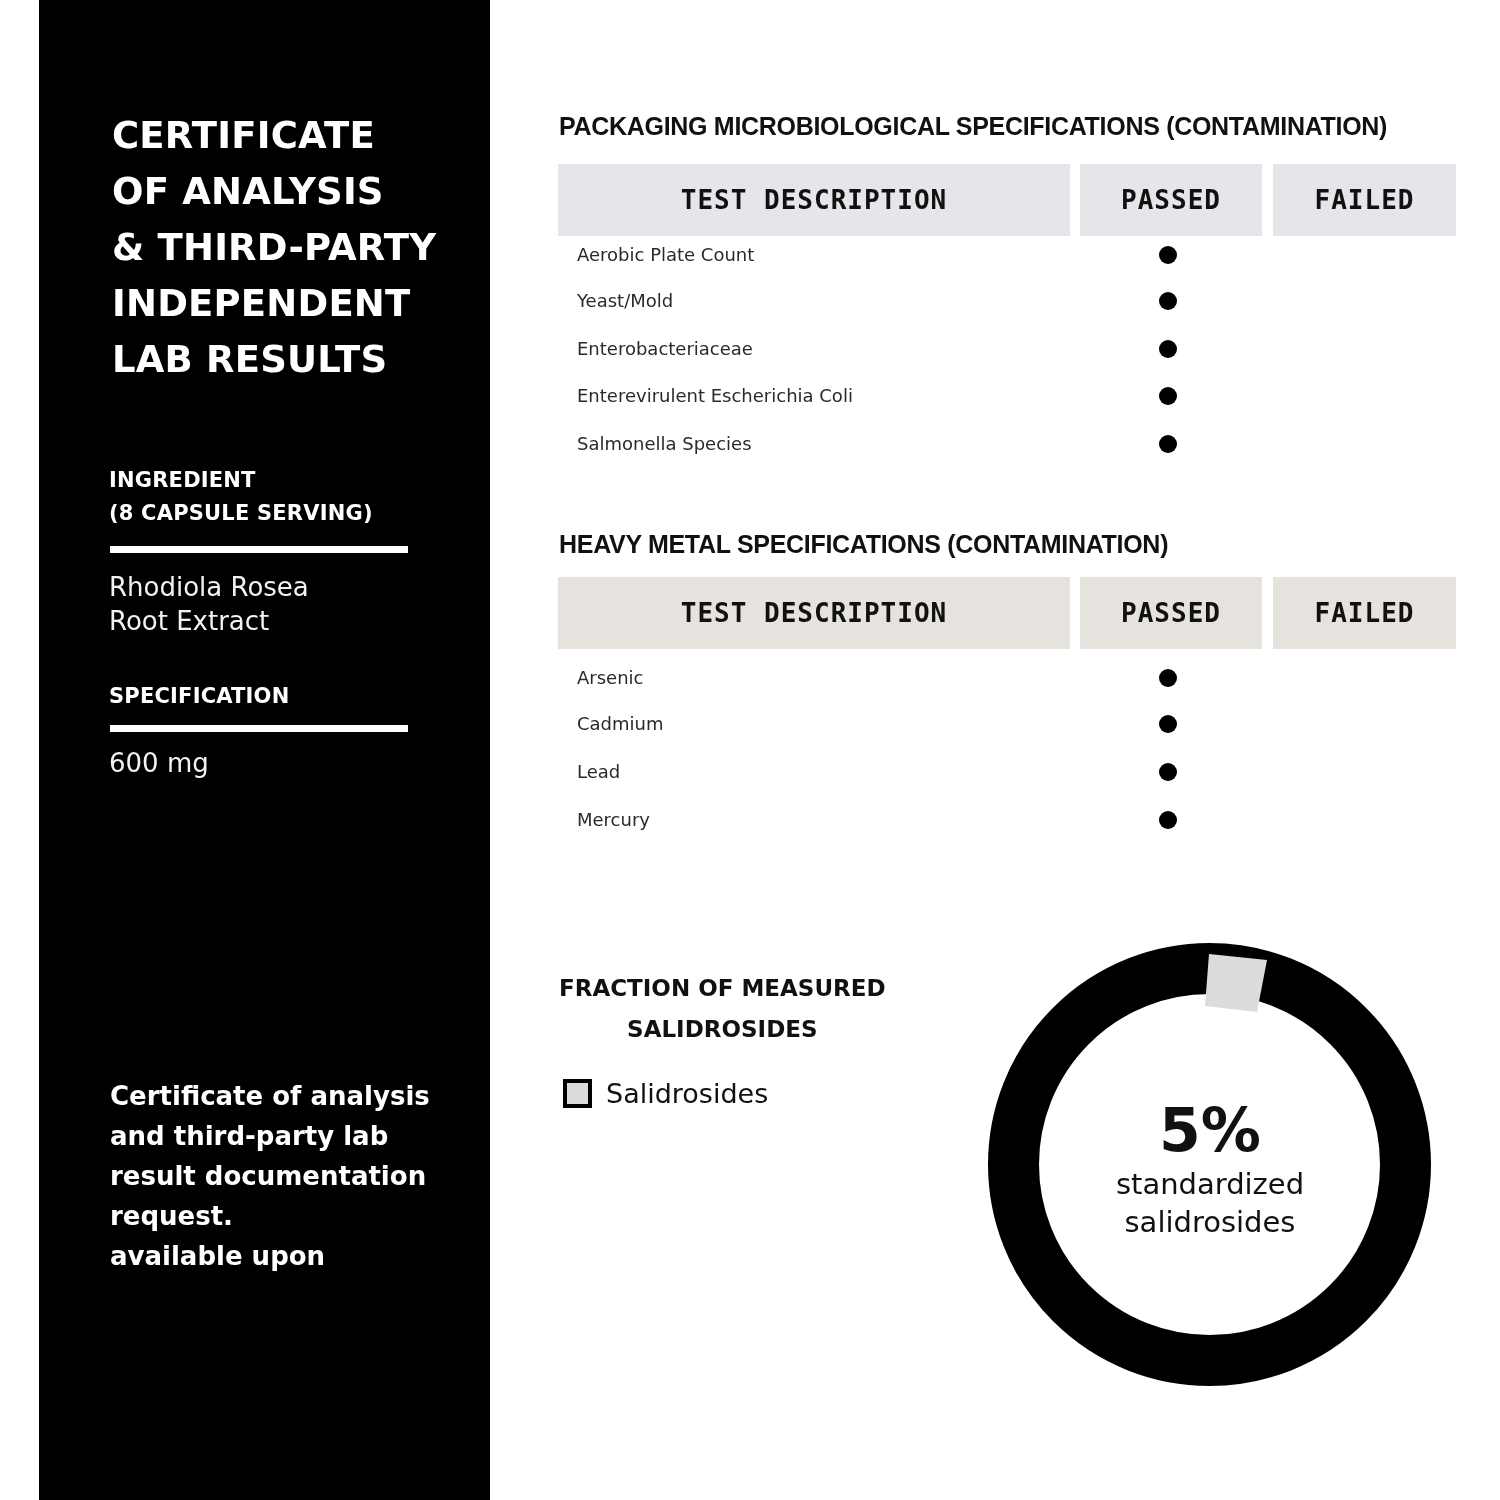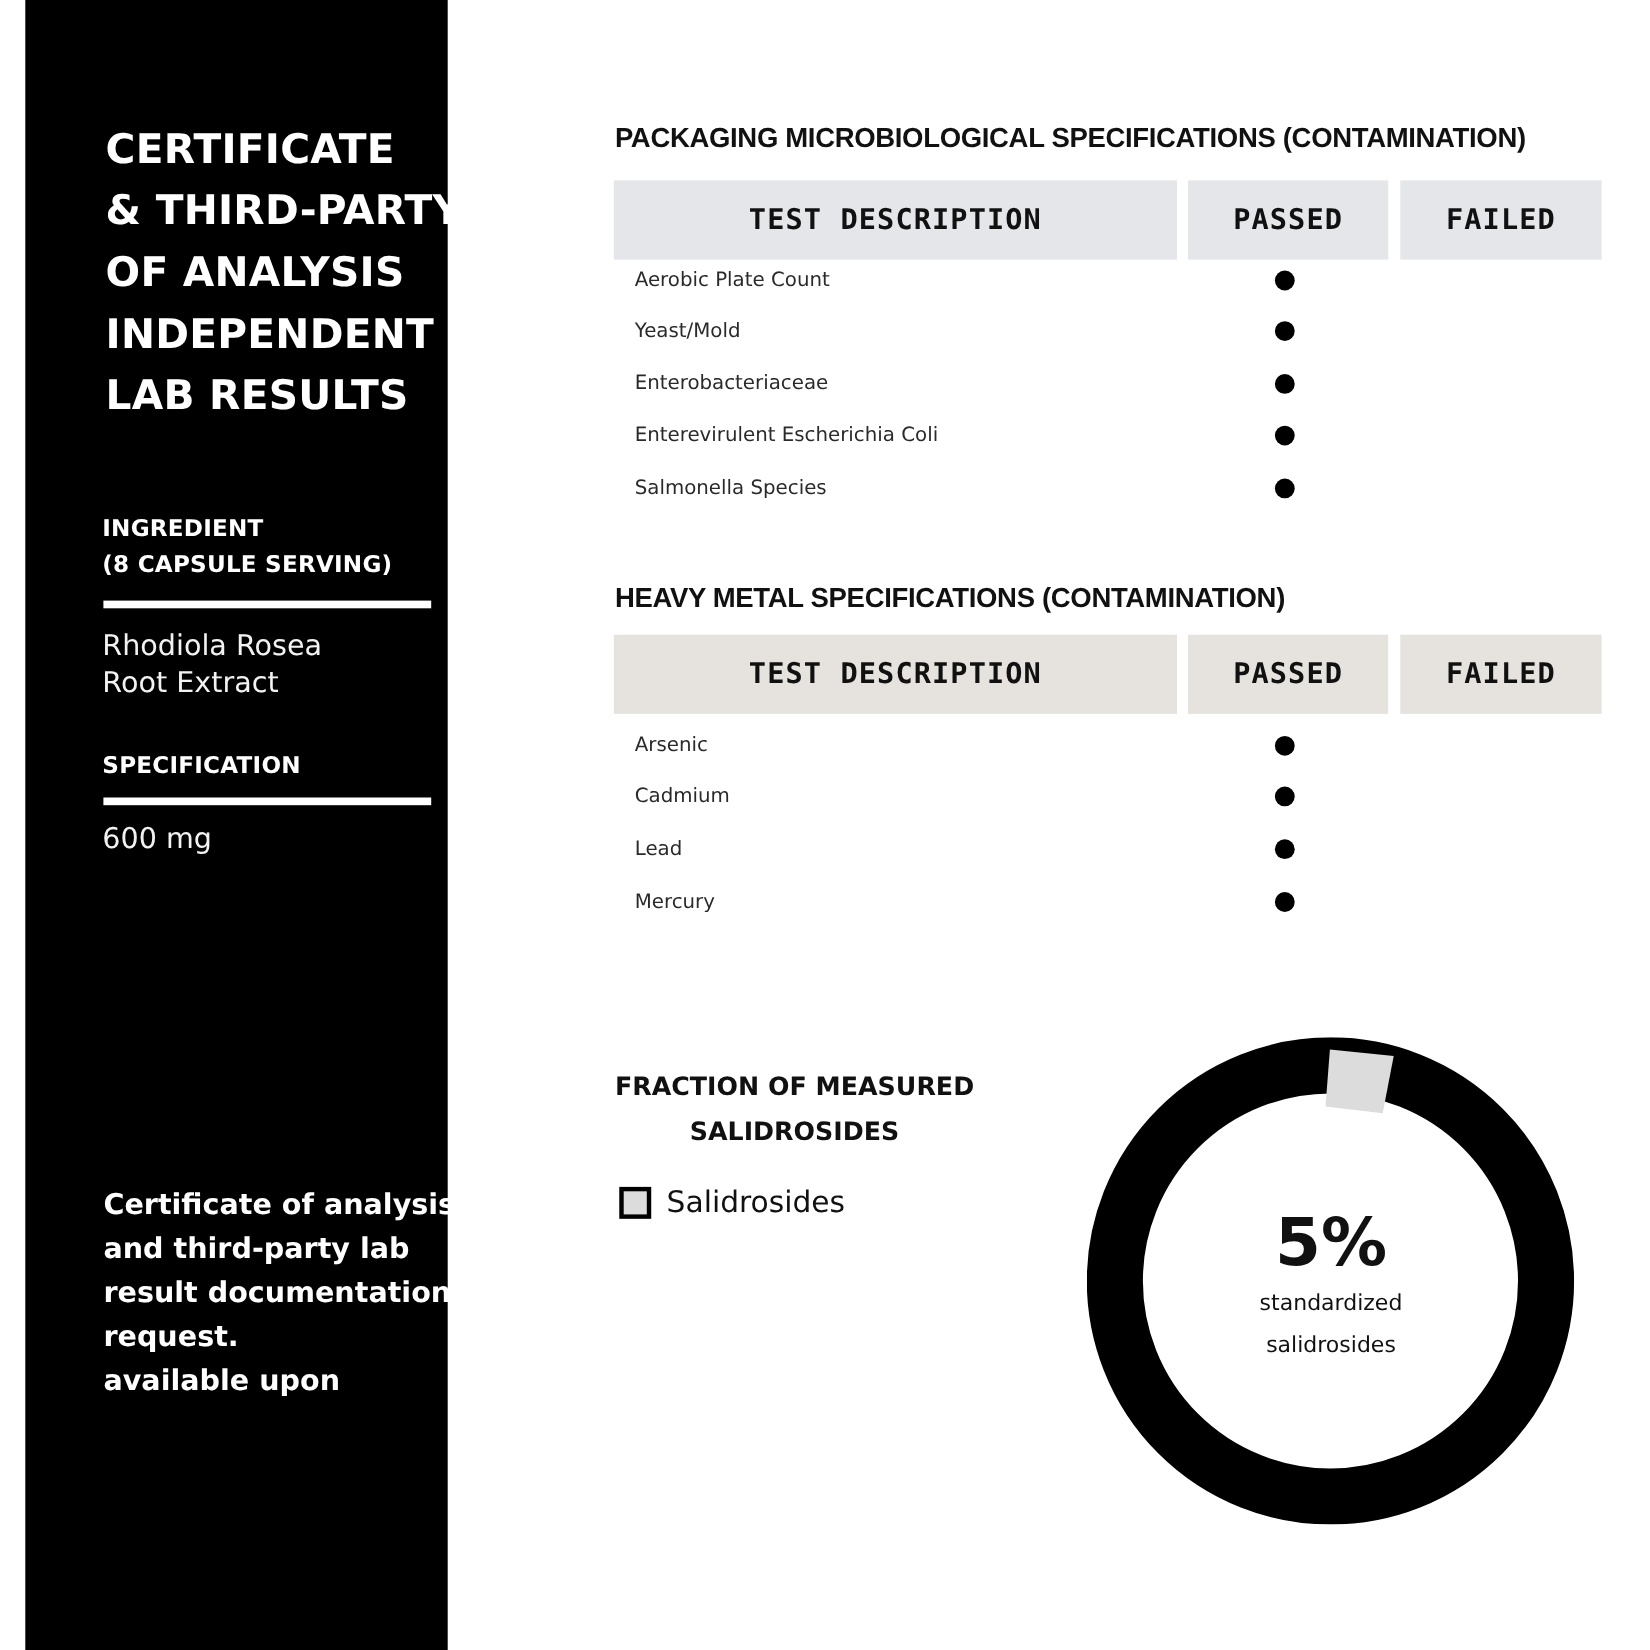--- a/index.html
+++ b/index.html
@@ -2,21 +2,21 @@
 <html><head>
   <meta charset="utf-8">
   <style>
     html, body { margin: 0; padding: 0; }
     body {
       width: 1500px; height: 1500px; position: relative; overflow: hidden;
       background: #ffffff; font-family: "Liberation Sans", "DejaVu Sans", sans-serif; color: #111;
     }
     
     .side {
-      position: absolute; left: 23px; top: 0; width: 384px; height: 1500px; background: #000;
+      position: absolute; left: 39px; top: 0; width: 451px; height: 1500px; background: #000;
       color: #fff;
     }
     .side .title {
       position: absolute; left: 73px; top: 108px; width: 360px;
       font-family: "DejaVu Sans", sans-serif; font-weight: bold;
       font-size: 37px; line-height: 56px; letter-spacing: 0.2px; margin: 0;
     }
     .side .title div { white-space: nowrap; }
     .side .label {
       position: absolute; left: 70px; font-family: "DejaVu Sans", sans-serif; font-weight: bold;
@@ -67,31 +67,31 @@
       margin-left: 14px; font-family: "DejaVu Sans", sans-serif; font-size: 27px; color: #111;
     }
     .donut { position: absolute; left: 988px; top: 943px; width: 443px; height: 443px; }
     .donut-center {
       position: absolute; left: 1030px; top: 1095px; width: 360px; text-align: center;
     }
     .donut-center .pct {
       font-family: "DejaVu Sans", sans-serif; font-weight: bold; font-size: 60px; line-height: 70px; color: #111;
     }
     .donut-center .sub {
-      font-family: "DejaVu Sans", sans-serif; font-size: 20px; line-height: 38px; color: #111;
+      font-family: "DejaVu Sans", sans-serif; font-size: 29px; line-height: 38px; color: #111;
     }
   </style>
 </head>
 <body>
 
 <aside class="side">
   <h1 class="title">
     <div>CERTIFICATE</div>
+    <div>OF ANALYSIS</div>
     <div>&amp; THIRD-PARTY</div>
-    <div>OF ANALYSIS</div>
     <div>INDEPENDENT</div>
     <div>LAB RESULTS</div>
   </h1>
 
   <div class="label" style="top:464px;">
     <div>INGREDIENT</div>
     <div>(8 CAPSULE SERVING)</div>
   </div>
   <div class="bar" style="top:546px;"></div>
   <div class="value" style="top:570px;">

